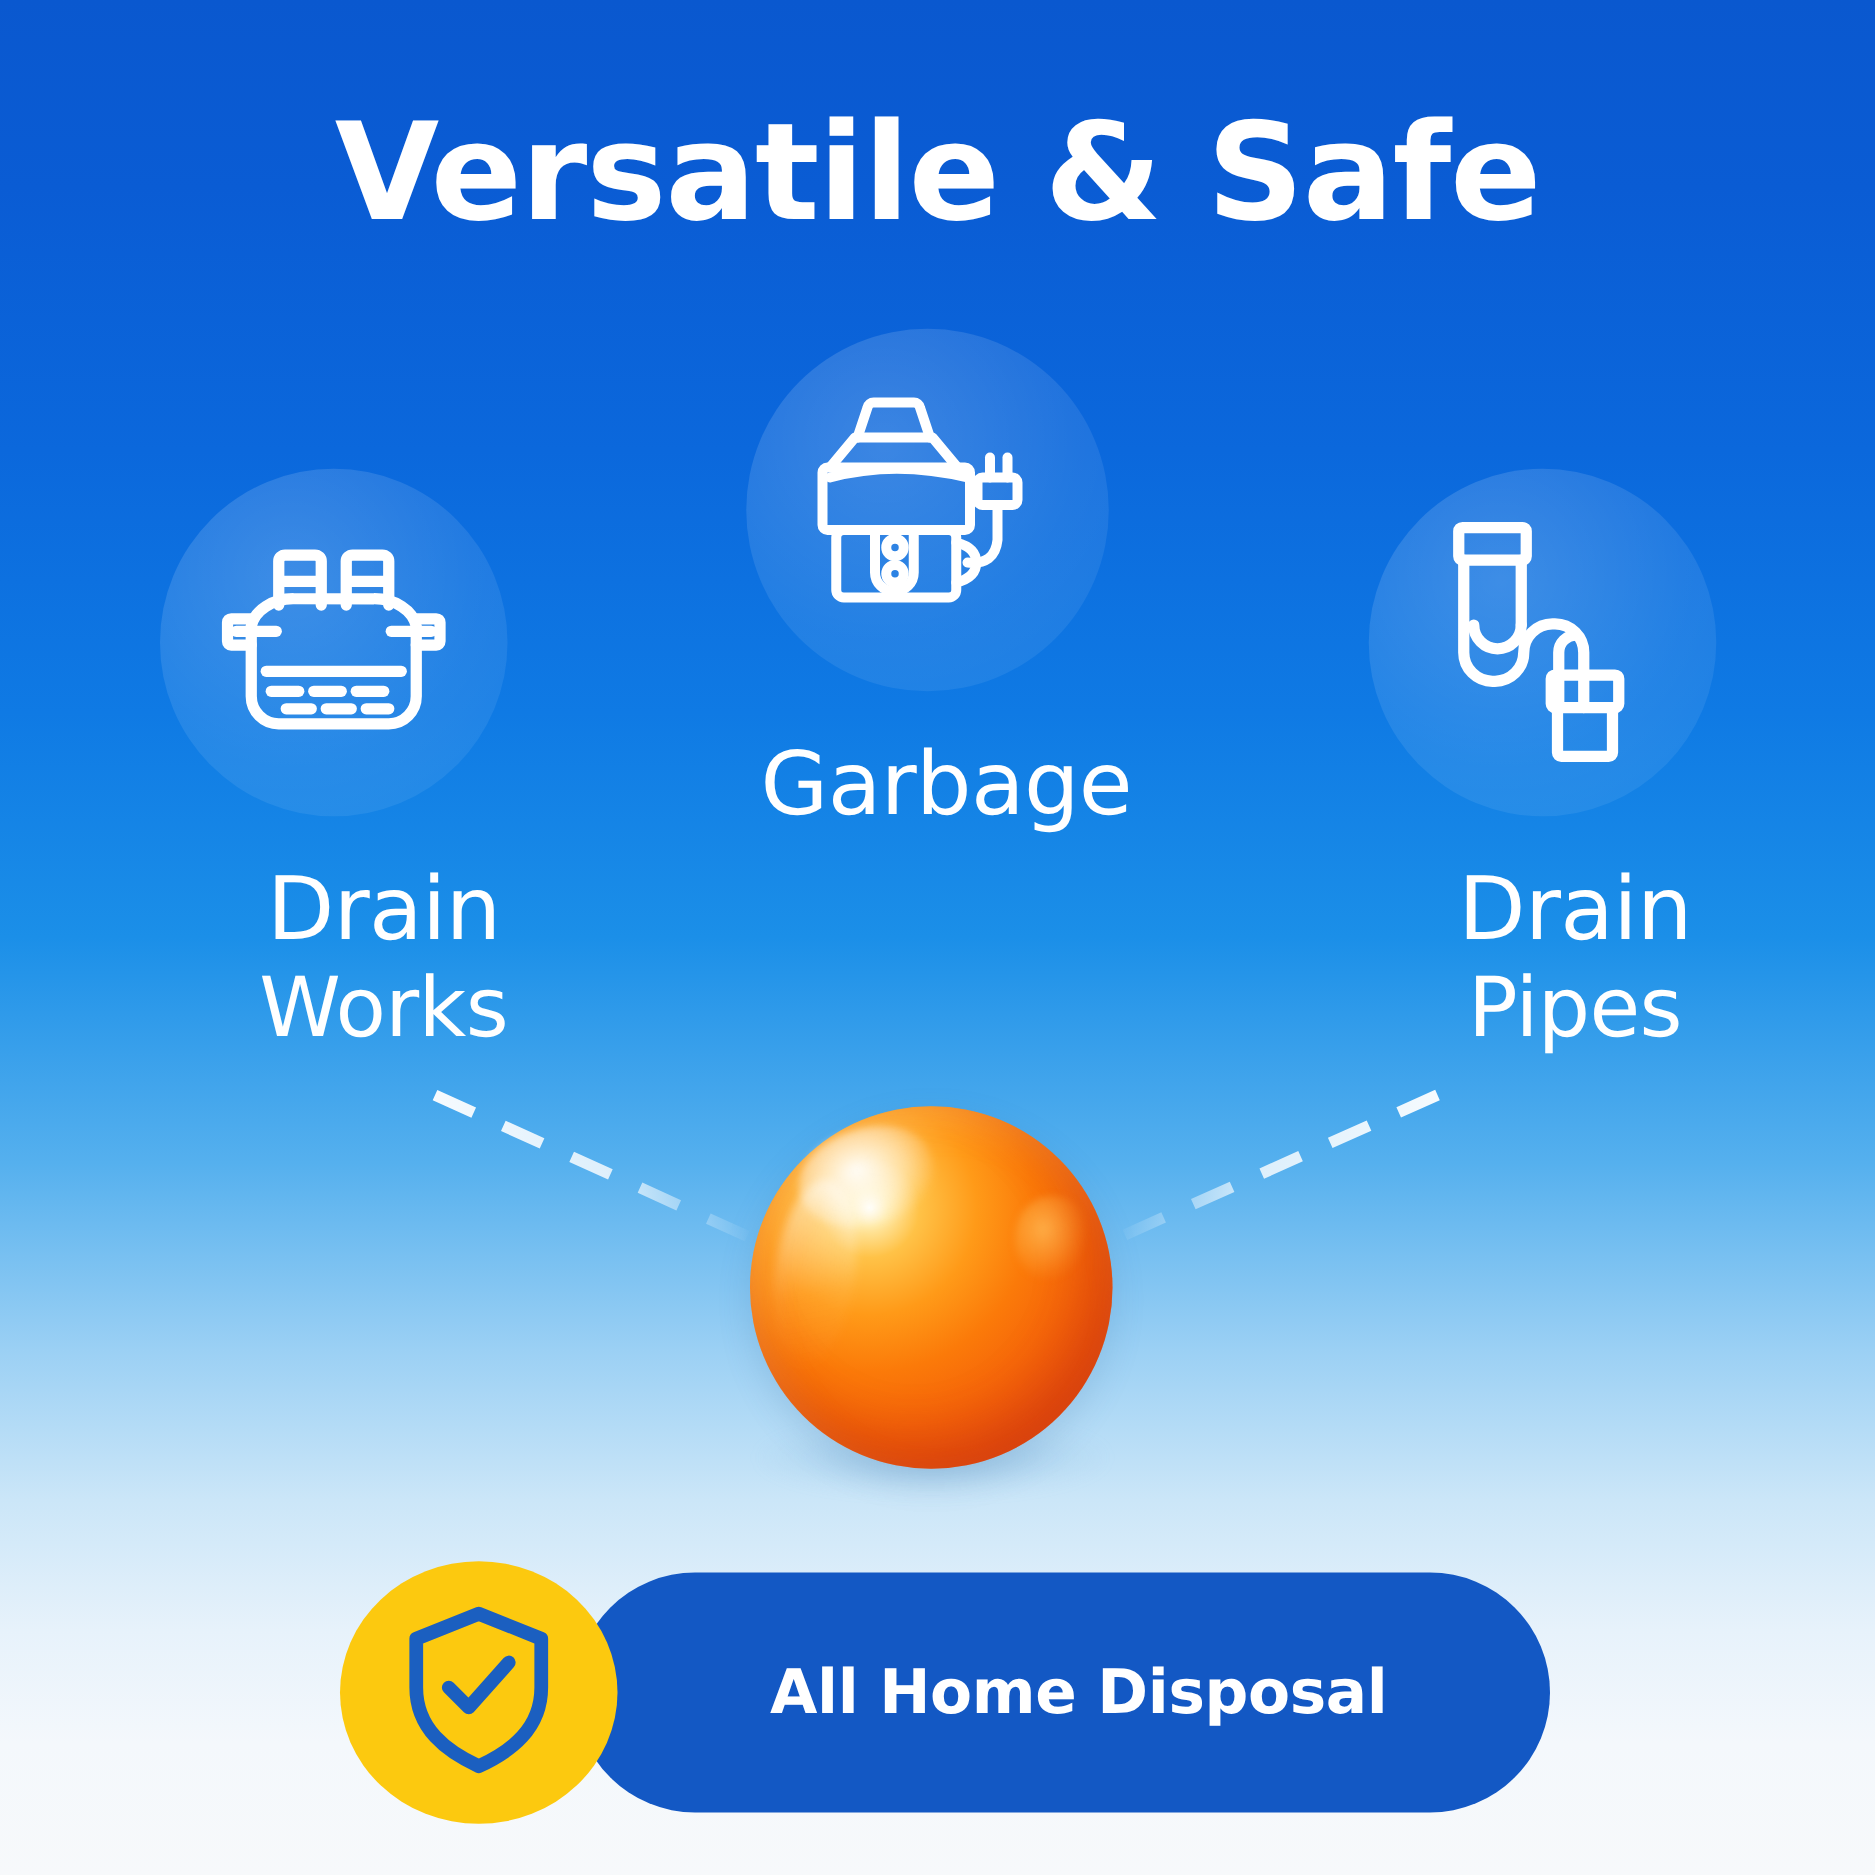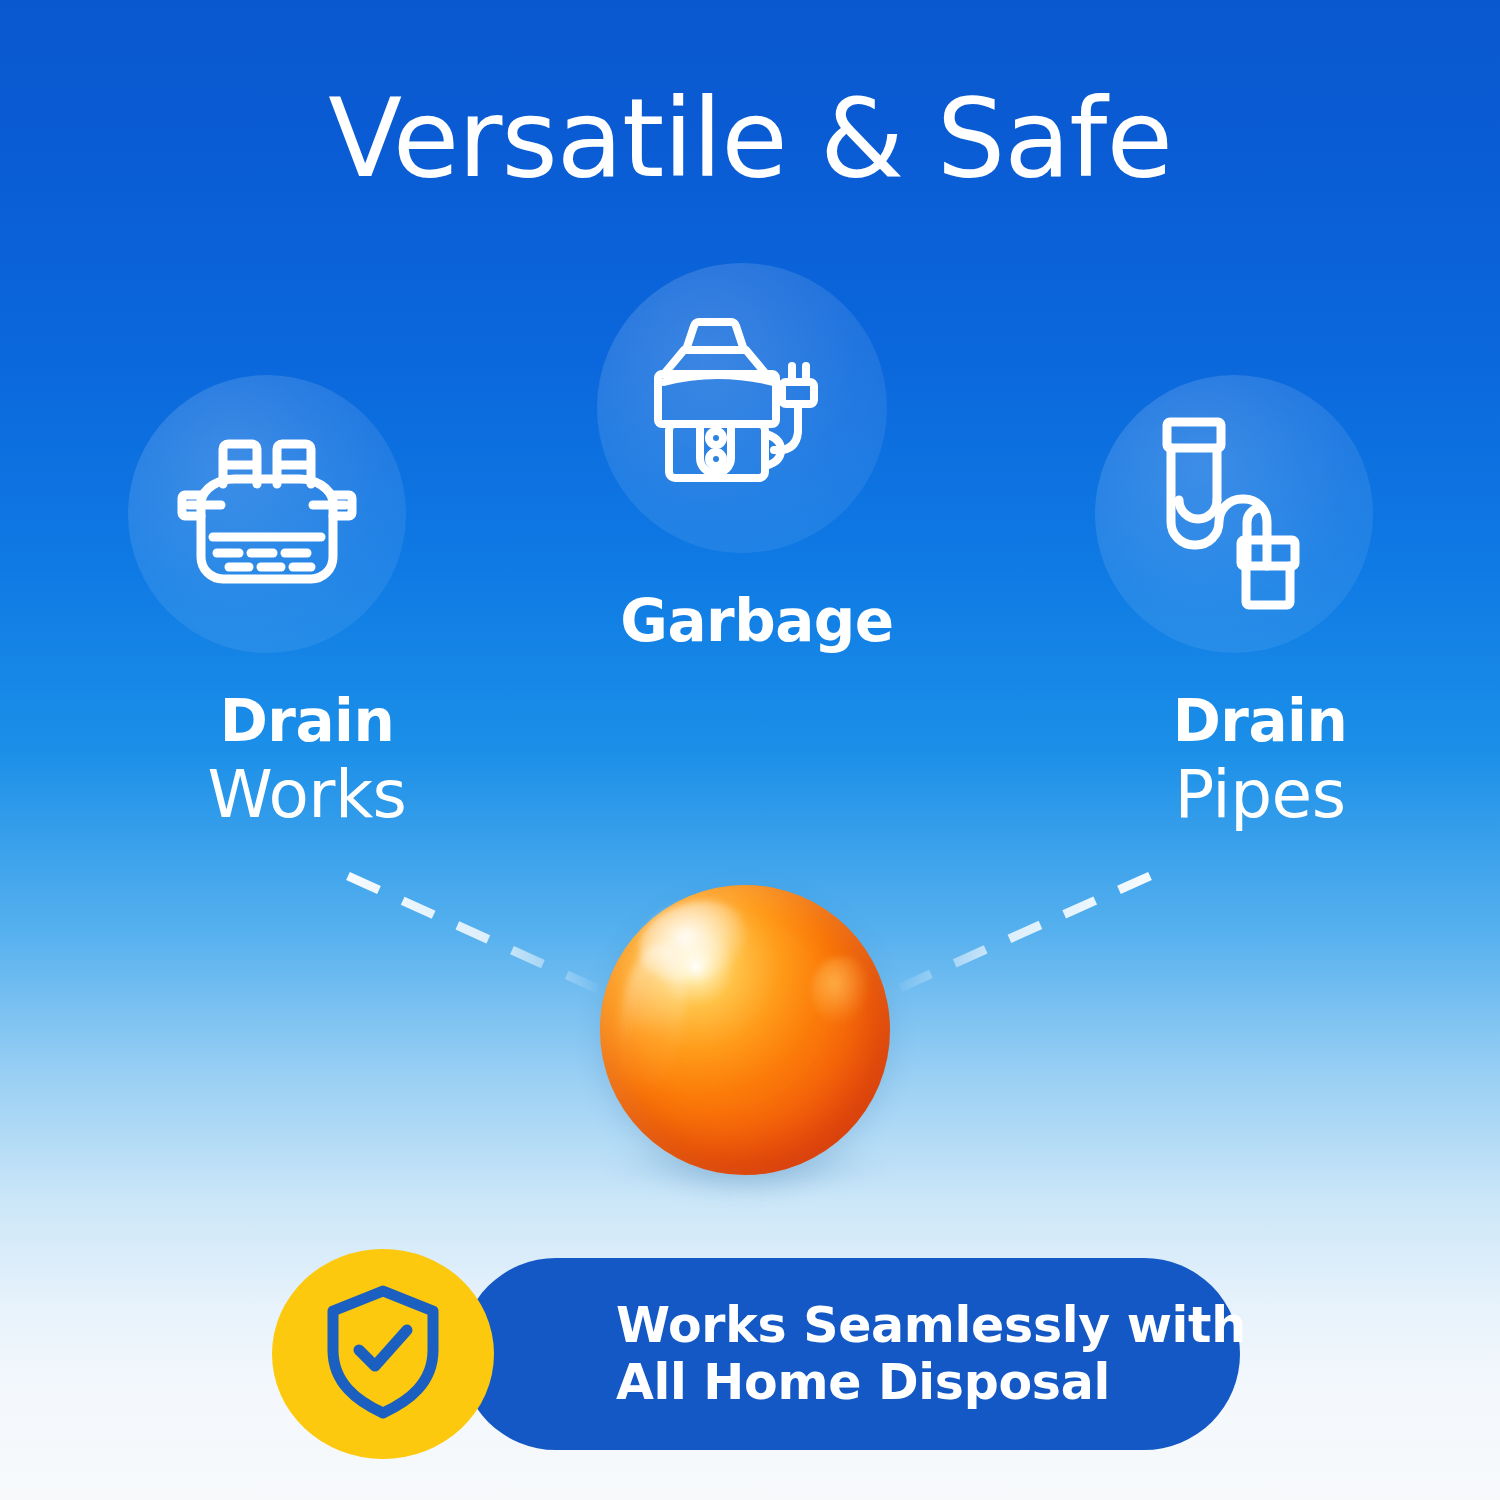--- a/index.html
+++ b/index.html
@@ -31,21 +31,21 @@
   
   .title {
     position: absolute;
     left: 0;
     right: 0;
     top: 82px;
     text-align: center;
     color: #ffffff;
     font-size: 108px;
     line-height: 1.05;
-    font-weight: 400;
+    font-weight: 700;
     letter-spacing: -1px;
     white-space: nowrap;
   }
 
   
   .icon-circle {
     position: absolute;
     border-radius: 50%;
     background: radial-gradient(circle at 38% 32%, rgba(255,255,255,0.20), rgba(255,255,255,0.09) 58%, rgba(255,255,255,0.05) 100%);
     display: flex;
@@ -66,22 +66,22 @@
   
   .feature-label {
     position: absolute;
     text-align: center;
     color: #ffffff;
     line-height: 1.0;
     white-space: nowrap;
   }
   .feature-label .line1 {
     display: block;
-    font-weight: 700;
-    font-size: 58px;
+    font-weight: 400;
+    font-size: 70px;
     letter-spacing: -0.5px;
   }
   .feature-label .line2 {
     display: block;
     font-weight: 400;
     font-size: 66px;
     letter-spacing: -0.5px;
     margin-top: 12px;
   }
   #label-septic   { left: 47px;   top: 692px;  width: 520px; }
@@ -335,21 +335,20 @@
       <div class="pod-gloss-b"></div>
       <div class="pod-gloss-c"></div>
       <div class="pod-gloss-a"></div>
       <div class="pod-rim"></div>
     </div>
   </div>
 
   <div class="banner">
     <div class="banner-pill">
       <div class="banner-text">
-        <span class="bline">Works Seamlessly with</span>
         <span class="bline">All Home Disposal</span>
       </div>
     </div>
     <div class="banner-badge">
       <span>
         <svg width="124" height="136" viewBox="0 0 124 136" fill="none" stroke="#1b5fc0" stroke-width="11" stroke-linecap="round" stroke-linejoin="round">
           <path d="M62 7 L112 27 V66 c0 33 -24 51 -50 63 C36 117 12 99 12 66 V27 Z"></path>
           <path d="M38 66 L54 82 L86 46"></path>
         </svg>
       </span>

